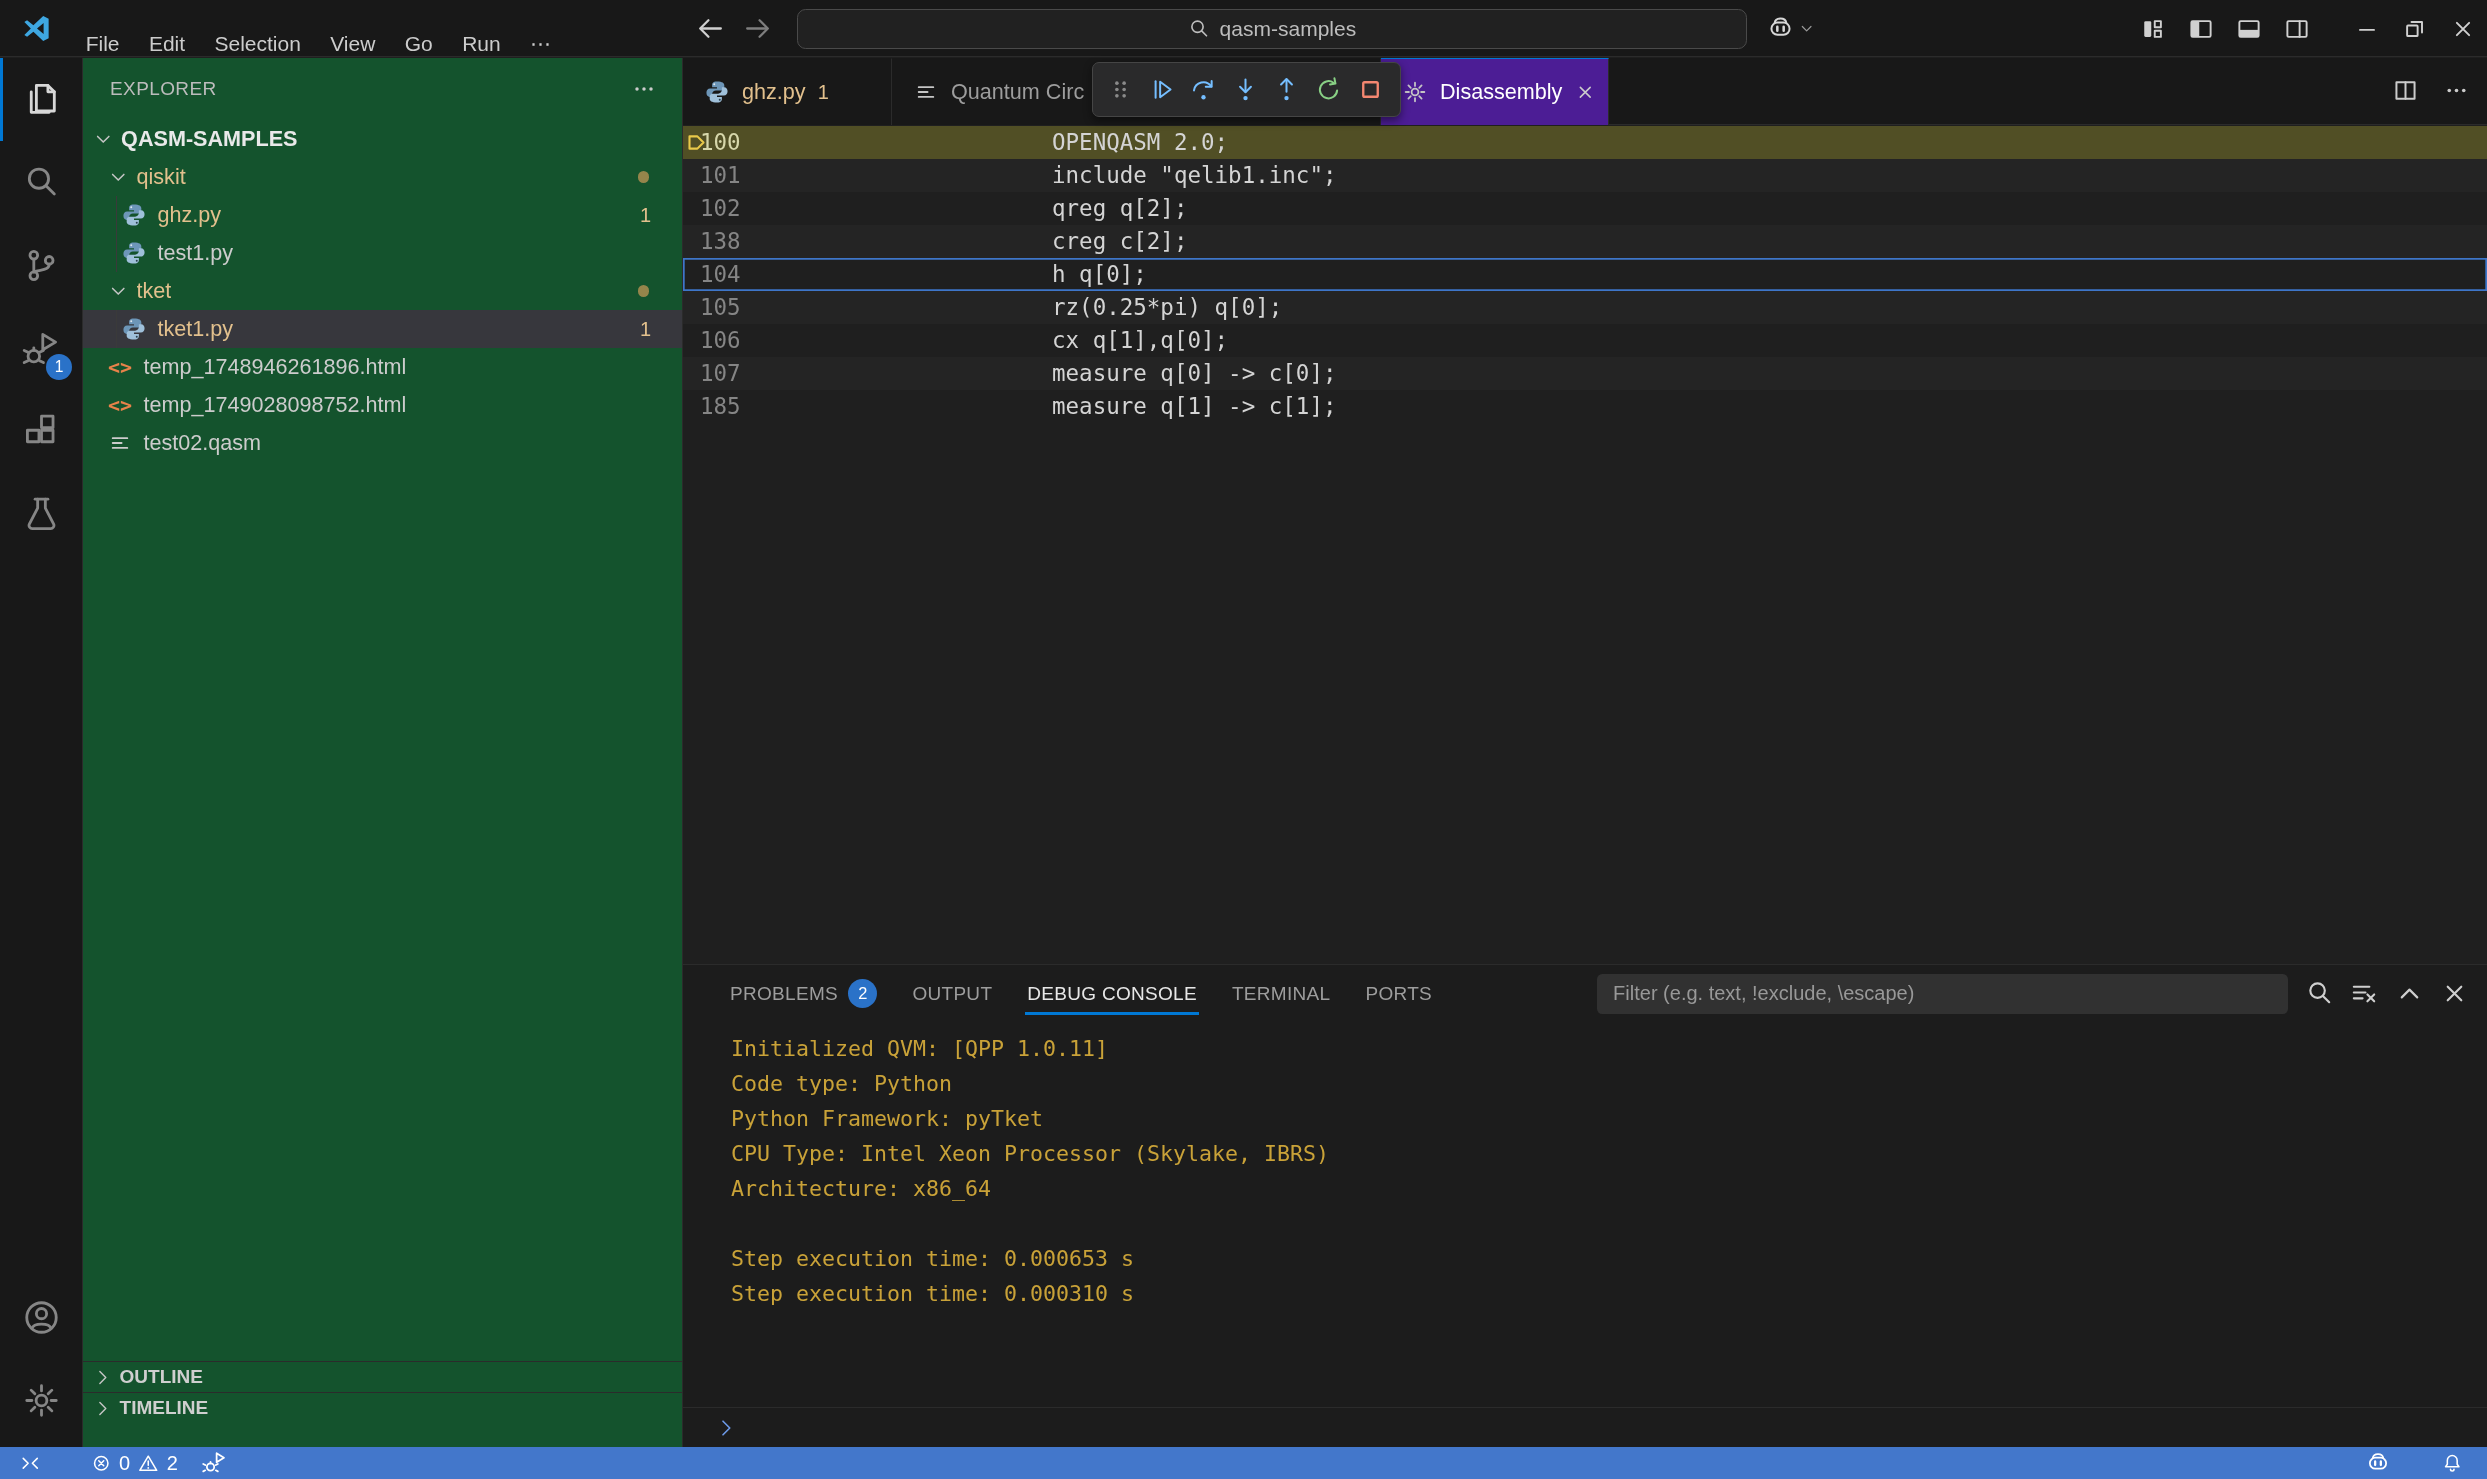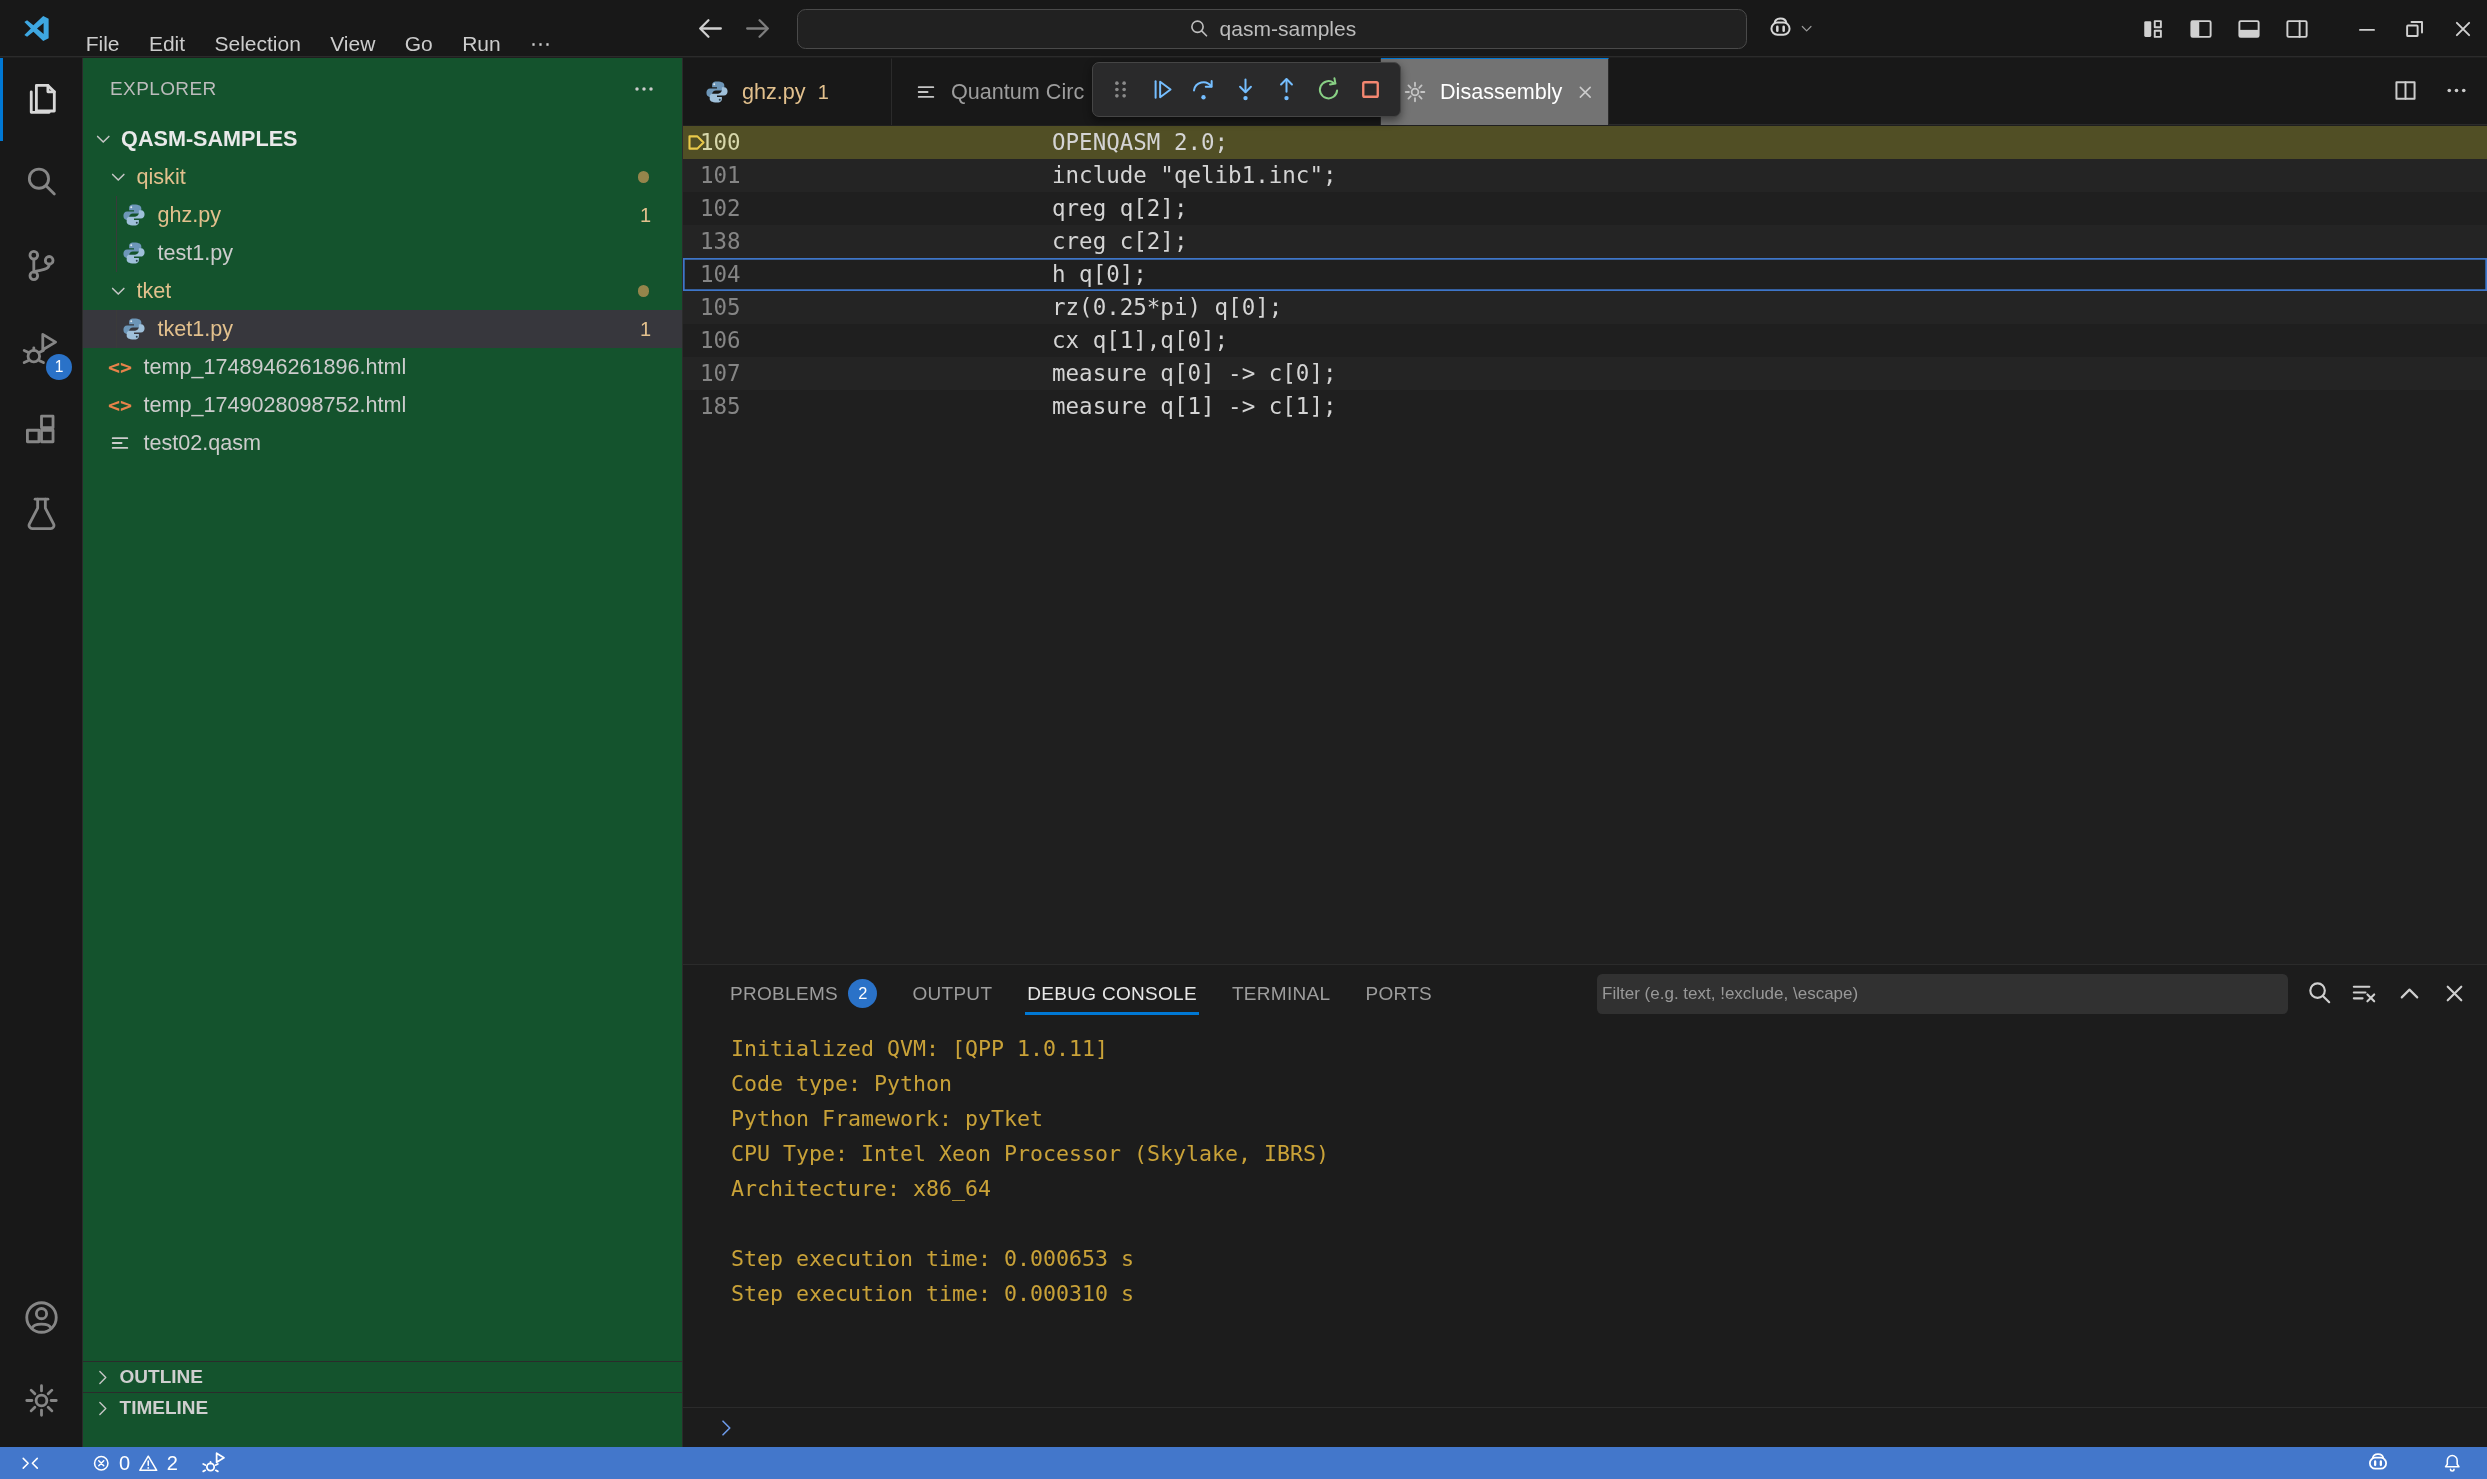--- a/index.html
+++ b/index.html
@@ -66,21 +66,21 @@
   .section-row { height:31px; border-top:0.9px solid #2b2b2b; display:flex; align-items:center;
     padding-left:8.6px; font-weight:bold; font-size:19px; color:#cfcfcf; }
   .section-row .twisty { width:21px; height:21px; margin-right:7px; color:#c5c5c5; }
 
   
   #main { flex:1; display:flex; flex-direction:column; position:relative; background:#1f1f1f; }
   #tabbar { height:67px; background:#181818; border-bottom:0.9px solid #2b2b2b; display:flex; position:relative; }
   .tab { height:67px; display:flex; align-items:center; padding:0 21px; gap:12px;
     background:#181818; border-right:0.9px solid #2b2b2b; border-top:1.7px solid transparent;
     font-size:21.6px; color:#9d9d9d; overflow:hidden; flex:none; }
-  .tab.active { background:#737373; border-top:1.7px solid #0078d4; color:#ffffff;align-items:center; }
+  .tab.active { background:#4c1d95; border-top:1.7px solid #0078d4; color:#ffffff;align-items:center; }
   .tab .fico { width:26px; height:26px; flex:none; }
   .tab .gold { color:#e2c08d; }
   .tab .tab-badge { color:#e2c08d; font-size:20px; }
   .tab .tab-close { width:22.5px; height:22.5px; color:#cccccc; flex:none; }
   .tab .gearico { width:26px; height:26px; color:#c5c5c5; flex:none; }
   .tab .listico { width:26px; height:26px; color:#c5c5c5; flex:none; }
   #tab-actions { position:absolute; right:15.6px; top:0; height:67px; display:flex; align-items:center; gap:22.5px; color:#cccccc; }
   #tab-actions .icon { width:29px; height:29px; }
 
   
@@ -106,21 +106,21 @@
   #panel { height:483px; border-top:0.9px solid #2b2b2b; background:#1c1c1c; display:flex; flex-direction:column; }
   #panel-header { height:57px; display:flex; align-items:center; padding:0 17.3px 0 33px; }
   .ptab { margin-right:7px; padding:0 14px; height:57px; display:flex; align-items:center; gap:10.4px;
     font-size:19px; letter-spacing:0.3px; color:#9d9d9d; position:relative; }
   .ptab.active { color:#e7e7e7; }
   .ptab.active::after { content:""; position:absolute; left:12px; right:12px; bottom:7px; height:2.6px; background:#0078d4; }
   .ptab-badge { min-width:29px; height:29px; border-radius:14.7px; background:#2a72c8; color:#fff;
     font-size:16.4px; display:flex; align-items:center; justify-content:center; }
   #panel-right { margin-left:auto; display:flex; align-items:center; gap:15.6px; }
   #filter-input { width:691px; height:40px; background:#313131; border:none; border-radius:5.2px;
-    color:#cccccc; font-size:17px; padding:0 5px; outline:none; font-family:"Liberation Sans",sans-serif; }
+    color:#cccccc; font-size:20px; padding:0 16px; outline:none; font-family:"Liberation Sans",sans-serif; }
   #filter-input::placeholder { color:#989898; }
   .pctl { width:31px; height:31px; color:#cfcfcf; }
   #console { flex:1; padding:8.6px 0 0 48px; font-family:"DejaVu Sans Mono", monospace;
     font-size:21.6px; color:#c9a238; overflow:hidden; }
   .console-line { height:35px; display:flex; align-items:center; white-space:pre; }
   #console-input { height:40px; border-top:0.9px solid #2b2b2b; display:flex; align-items:center; padding-left:31px; }
   #console-input .icon { width:24px; height:24px; color:#6d9ae8; }
 
   
   #statusbar { position:absolute; left:0; right:0; bottom:0; height:32px; background:#4377cb;

